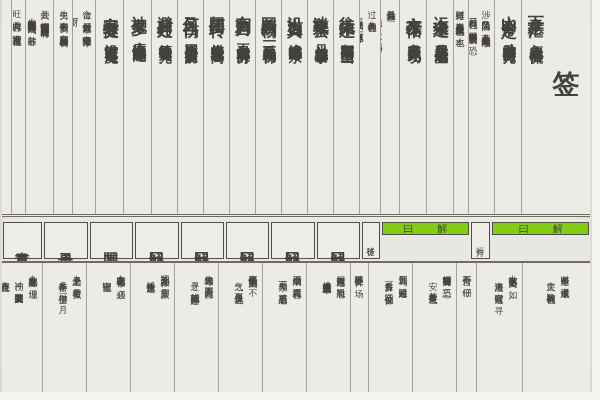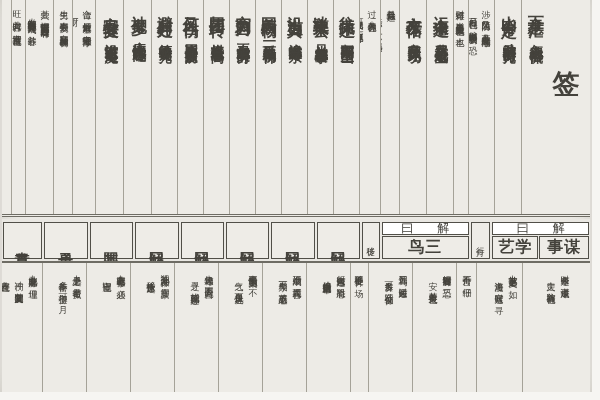--- a/index.html
+++ b/index.html
@@ -26,22 +26,22 @@
 
   
   .band{position:absolute;left:2px;top:219px;width:588px;height:44px;display:flex;
         background:#e9e7e2;border-bottom:2px solid #6e6c64;overflow:hidden}
   .bh{margin:3px 1px 2px 1px;border:1.5px solid #514f48;display:flex;
       align-items:center;justify-content:center;background:#eeece7;flex-shrink:1}
   .vtxt{writing-mode:vertical-rl;text-orientation:upright;font-size:15px;
         font-weight:bold;line-height:1;letter-spacing:1px}
   .vtxt.sm{font-size:8.5px;font-weight:normal;letter-spacing:1px}
   .pair{display:flex;flex-direction:column;margin:3px 1px 2px 1px;flex-shrink:1}
-  .pair .over{height:13px;border:1px solid #514f48;background:#ffffff;display:flex;
-              align-items:center;justify-content:center;font-size:12px;overflow:hidden}
+  .pair .over{height:13px;border:1px solid #514f48;background:#84cc16;display:flex;
+              align-items:center;justify-content:center;font-size:10px;overflow:hidden}
   .pair .over span{letter-spacing:24px;margin-right:-24px}
   .pair .prow{flex:1;display:flex;margin-top:1px}
   .pcell{flex:1;border:1.5px solid #514f48;display:flex;align-items:center;
          justify-content:center;font-size:16px;font-weight:bold;background:#eeece7;
          letter-spacing:1px}
   .pcell+.pcell{margin-left:1px}
 
   
   .bottom{position:absolute;left:2px;top:263px;width:588px;height:129px;display:flex;
           background:#edebe6;overflow:hidden}
@@ -164,34 +164,29 @@
           <span class="vtxt">解曰</span>
         </div>
       <div class="bh" style="width:18px">
           <span class="vtxt sm">移徙</span>
         </div>
       <div class="pair" style="width:88px">
         <div class="over">
             <span>曰解</span>
           </div>
         <div class="prow">
-          <div class="pcell">鸟三</div>
         </div>
       </div>
       <div class="bh" style="width:20px">
           <span class="vtxt sm">行舟</span>
         </div>
       <div class="pair" style="width:98px">
         <div class="over">
             <span>曰解</span>
           </div>
-        <div class="prow">
-          <div class="pcell" style="flex:0 0 46px">艺学</div>
-          <div class="pcell">事谋</div>
-        </div>
       </div>
     </div>
 
     <div class="bottom">
       <div class="bcol" style="width:40px">
         <div class="bl">卜此地龙脉足旺 但埋</div>
         <div class="bl">冲伤 墓穴宜沉阳又要</div>
         <div class="bl">安葬吉也</div>
       </div>
       <div class="bcol" style="width:44px">

